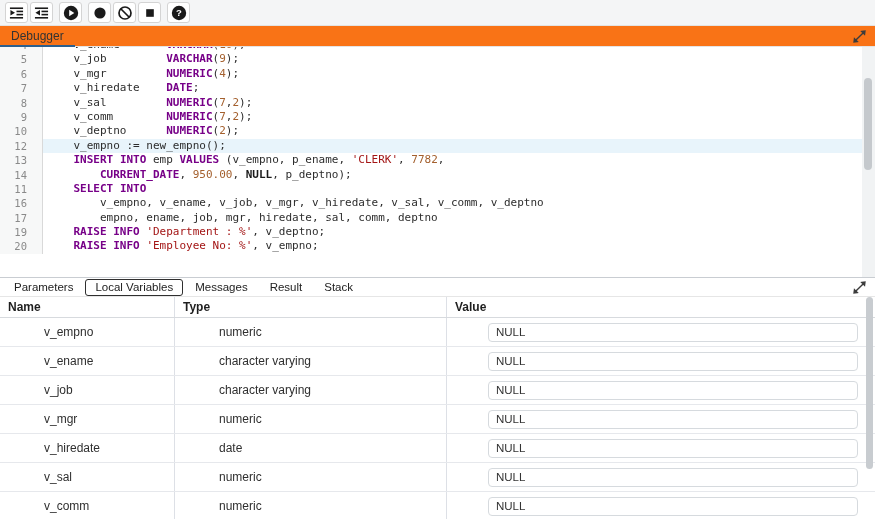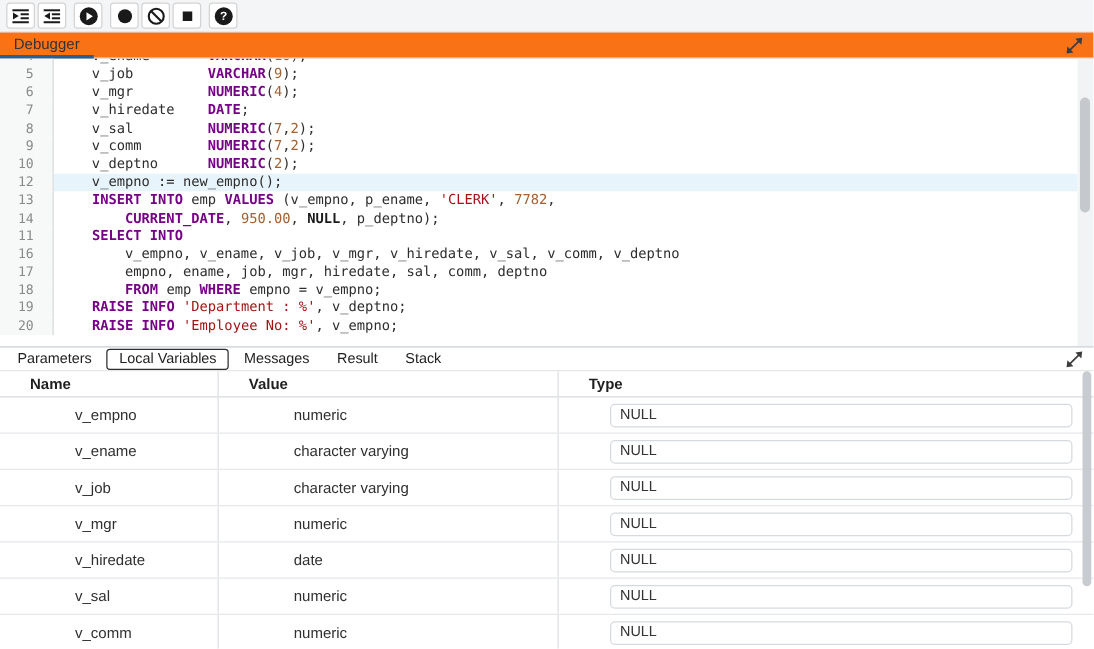--- a/index.html
+++ b/index.html
@@ -57,21 +57,21 @@
   .ptabs { position:relative; height:19px; display:flex; align-items:center;
     padding-left:4px; border-bottom:1px solid #e6e6e6; }
   .ptab { font-size:11.5px; color:#222; padding:1px 9px 2px; margin-right:2px;
     border:1px solid transparent; border-radius:3px; cursor:pointer; white-space:nowrap; }
   .ptab.active { border-color:#2f2f2f; }
   .expand.pn { top:2px; right:8px; }
 
   .grid-head, .grid-row { display:grid; grid-template-columns:175px 272px 1fr; }
   .grid-head { height:21px; border-bottom:1px solid #d7dade; }
   .grid-head .cell { font-weight:bold; font-size:12px; color:#1f1f1f; }
-  .cell { padding-left:24px; display:flex; align-items:center; border-right:1px solid #dde0e6; overflow:hidden; }
+  .cell { padding-left:8px; display:flex; align-items:center; border-right:1px solid #dde0e6; overflow:hidden; }
   .cell:last-child { border-right:none; }
   .grid-row { height:29px; border-bottom:1px solid #e6e8ec; }
   .grid-row .cell { font-size:12px; color:#2f2f2f;margin-left:36px; }
   .vcell { padding:0; }
   .vinput { height:19px; width:calc(100% - 22px); margin-left:5px; margin-right:17px;
     border:1px solid #d6dade; border-radius:4px; padding:0 7px; font-size:11.5px;
     color:#333; font-family:"Liberation Sans", sans-serif; background:#fff; outline:none; }
 </style>
 </head>
 <body>
@@ -228,25 +228,20 @@
           </div>
           <div class="cl">
             <span class="ln">16</span>
             <span class="fold"></span>
             <pre class="codepre"><span class="t-p">        v_empno, v_ename, v_job, v_mgr, v_hiredate, v_sal, v_comm, v_deptno</span></pre>
           </div>
           <div class="cl">
             <span class="ln">17</span>
             <span class="fold"></span>
             <pre class="codepre"><span class="t-p">        empno, ename, job, mgr, hiredate, sal, comm, deptno</span></pre>
-          </div>
-          <div class="cl">
-            <span class="ln">18</span>
-            <span class="fold"></span>
-            <pre class="codepre"><span class="t-p">        </span><span class="t-k">FROM</span><span class="t-p"> emp </span><span class="t-k">WHERE</span><span class="t-p"> empno = v_empno;</span></pre>
           </div>
           <div class="cl">
             <span class="ln">19</span>
             <span class="fold"></span>
             <pre class="codepre"><span class="t-p">    </span><span class="t-k">RAISE</span><span class="t-p"> </span><span class="t-k">INFO</span><span class="t-p"> </span><span class="t-s">'Department : %'</span><span class="t-p">, v_deptno;</span></pre>
           </div>
           <div class="cl">
             <span class="ln">20</span>
             <span class="fold"></span>
             <pre class="codepre"><span class="t-p">    </span><span class="t-k">RAISE</span><span class="t-p"> </span><span class="t-k">INFO</span><span class="t-p"> </span><span class="t-s">'Employee No: %'</span><span class="t-p">, v_empno;</span></pre>
@@ -268,22 +263,22 @@
         <span class="expand pn"><svg width="15" height="15" viewBox="0 0 14 14">
             <g stroke="#3c3c3c" stroke-width="1.3" fill="#3c3c3c">
               <line x1="3.4" y1="10.6" x2="10.6" y2="3.4"></line>
               <path d="M9.1,2.3 L12.1,1.9 L11.7,4.9 Z"></path>
               <path d="M4.9,11.7 L1.9,12.1 L2.3,9.1 Z"></path>
             </g>
           </svg></span>
       </div>
     <div class="grid-head" id="ghead">
         <div class="cell">Name</div>
+        <div class="cell">Type</div>
         <div class="cell">Value</div>
-        <div class="cell">Type</div>
       </div>
     <div id="grows">
         <div class="grid-row">
           <div class="cell">v_empno</div>
           <div class="cell">numeric</div>
           <div class="cell vcell">
             <input class="vinput" type="text" value="NULL" style="">
           </div>
         </div>
         <div class="grid-row">

